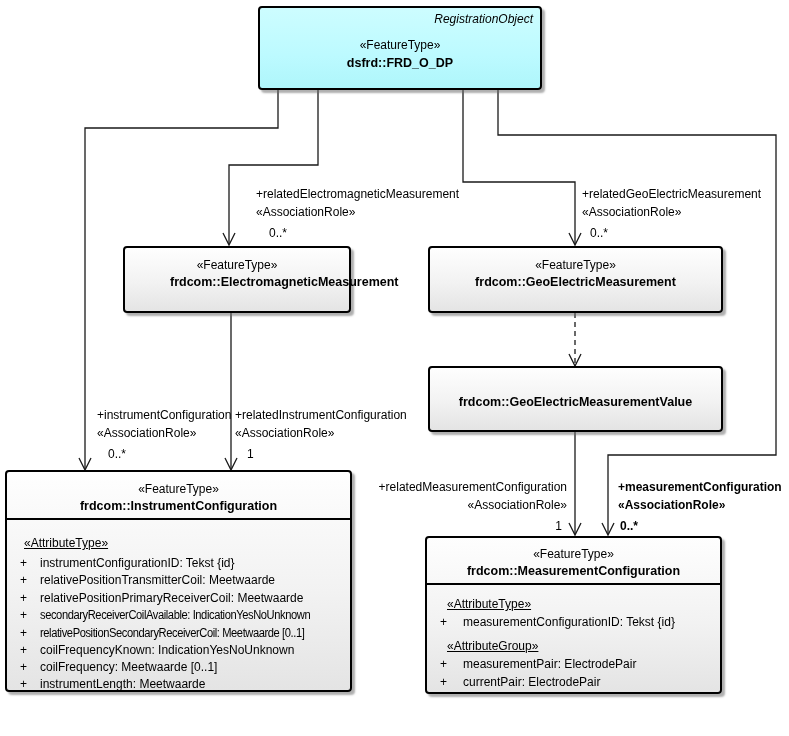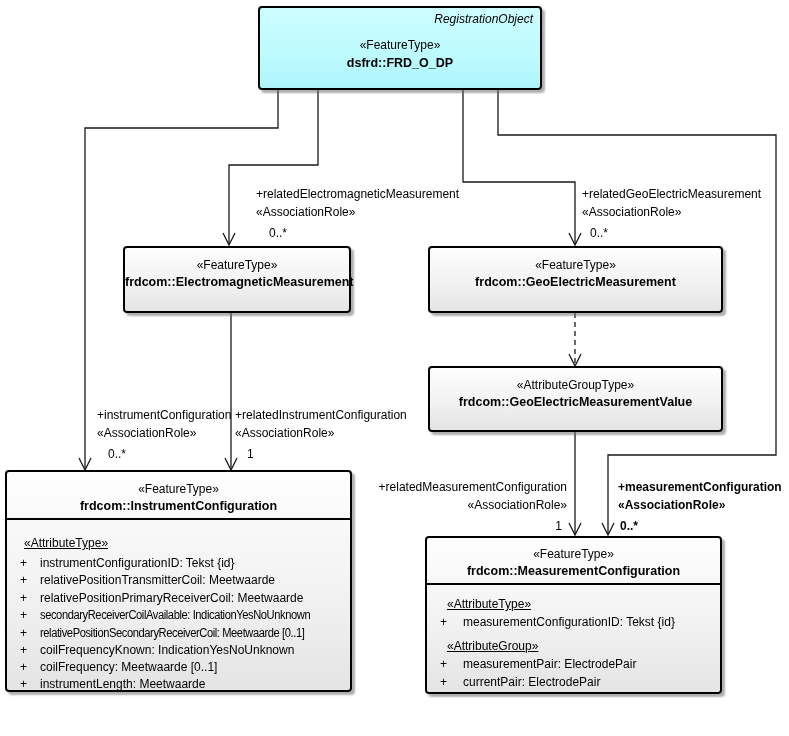--- a/index.html
+++ b/index.html
@@ -78,30 +78,29 @@
   </svg>
 
   <div class="uml-class highlight" style="left:258px; top:6px; width:284px; height:84px;">
     <div class="tagline">RegistrationObject</div>
     <div class="stereo" style="top:30px;">«FeatureType»</div>
     <div class="cname" style="top:48px;">dsfrd::FRD_O_DP</div>
   </div>
 
   <div class="uml-class" style="left:123px; top:246px; width:228px; height:67px;">
     <div class="stereo" style="top:10px;">«FeatureType»</div>
-    <div class="cname" style="top:27px;">frdcom::ElectromagneticMeasurement</div>
+    <div class="cname" style="top:27px;padding-left:45px;">frdcom::ElectromagneticMeasurement</div>
   </div>
 
   <div class="uml-class" style="left:428px; top:246px; width:295px; height:67px;">
     <div class="stereo" style="top:10px;">«FeatureType»</div>
     <div class="cname" style="top:27px;">frdcom::GeoElectricMeasurement</div>
   </div>
 
   <div class="uml-class" style="left:428px; top:366px; width:295px; height:66px;">
-    <div class="stereo" style="top:10px;">«AttributeGroupType»</div>
     <div class="cname" style="top:27px;">frdcom::GeoElectricMeasurementValue</div>
   </div>
 
   <div class="uml-class b5" style="left:5px; top:470px; width:347px; height:222px;">
     <div class="stereo" style="top:10px;">«FeatureType»</div>
     <div class="cname" style="top:27px;">frdcom::InstrumentConfiguration</div>
     <div class="divider" style="top:46px;"></div>
     <div class="section-stereo" style="left:17px; top:64px;">«AttributeType»</div>
 
     <div class="attr-row" style="top:84px;">

